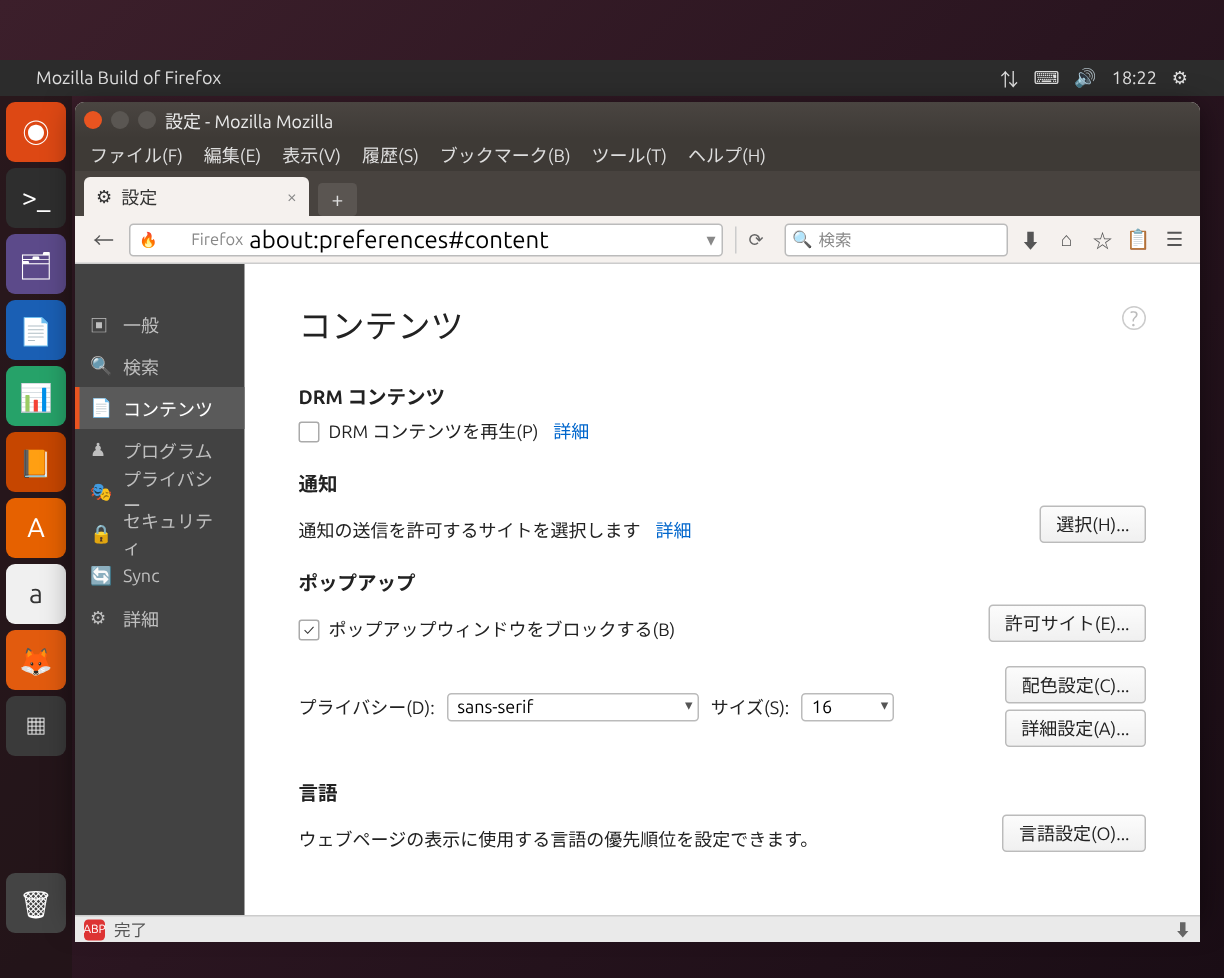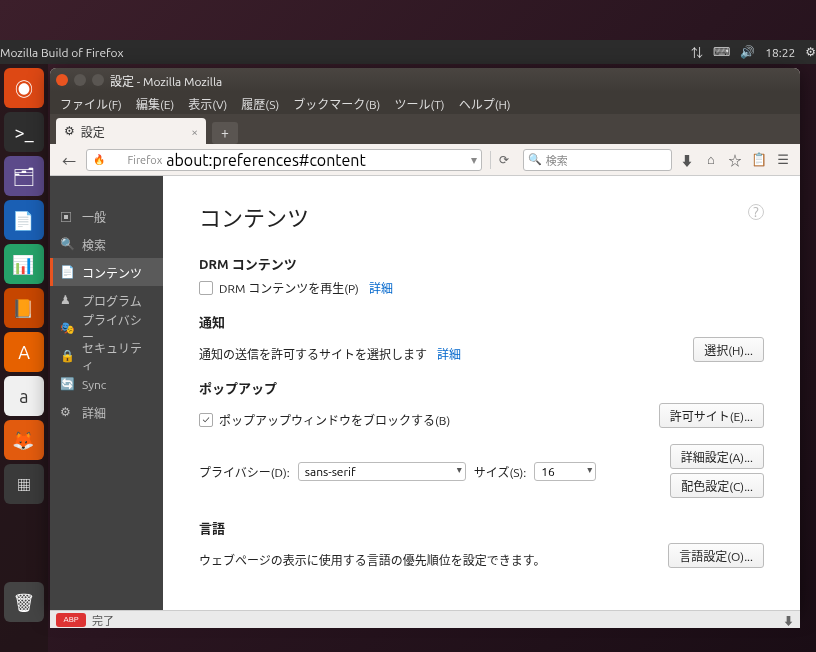--- a/index.html
+++ b/index.html
@@ -1,20 +1,20 @@
 <!DOCTYPE html>
 <html><head>
 <meta charset="utf-8">
 <style>
 * { margin: 0; padding: 0; box-sizing: border-box; font-family: "Ubuntu", "Noto Sans CJK JP", sans-serif; }
 body { background: #000; width: 816px; height: 652px; overflow: hidden; position: relative; }
 
 .desktop { position: absolute; top: 0; left: 0; right: 0; bottom: 0; background: linear-gradient(135deg, #3c1f2b 0%, #2a1520 50%, #1a0d15 100%); }
 
-.panel { position: absolute; top: 40px; left: 0; right: 0; height: 24px; background: #2c2c2c; color: #dfdfdf; font-size: 12px; display: flex; align-items: center; padding: 0 0; }
+.panel { position: absolute; top: 40px; left: 0; right: 0; height: 24px; background: #2c2c2c; color: #dfdfdf; font-size: 12px; display: flex; align-items: center; padding: 0 24px; }
 .panel .title { flex: 1; }
 .panel .icons { display: flex; gap: 10px; align-items: center; }
 .panel .iconspan { font-size: 12px; }
 
 .launcher { position: absolute; top: 64px; left: 0; width: 48px; bottom: 0; background: rgba(30,20,20,0.6); display: flex; flex-direction: column; gap: 4px; padding-top: 4px; align-items: center; }
 .launcher .item { width: 40px; height: 40px; border-radius: 6px; display: flex; align-items: center; justify-content: center; font-size: 18px; color: #fff; }
 .launcher .item.dash { background: #dd4814; }
 .launcher .item.term { background: #2e2e2e; }
 .launcher .item.files { background: #5c4a8a; }
 .launcher .item.writer { background: #1a5fb4; color:#fff; }
@@ -68,21 +68,21 @@
 .link { color: #0066cc; margin-left: 10px; cursor:pointer; }
 .btn { border: 1px solid #bbb; background: linear-gradient(#fcfcfc,#f0f0f0); border-radius: 3px; padding: 3px 10px; font-size: 12px; margin-left: auto; min-width: 70px; text-align:center;}
 select.sel { border:1px solid #bbb; border-radius:3px; padding:2px 18px 2px 6px; font-size:12px; background:#fff; appearance:none; position:relative;}
 .selwrap { position:relative; display:inline-block; }
 .selwrap::after { content:"▾"; position:absolute; right:4px; top:2px; font-size:10px; color:#555; pointer-events:none;}
 .fontrow { display:flex; align-items:center; gap:8px; font-size:12px; margin-bottom:4px;}
 .fontsel { width: 168px; }
 .sizesel { width: 62px; }
 .rightcol { display:flex; flex-direction:column; gap:4px; margin-left:auto; align-items:flex-end;}
 .bottombar { position:absolute; left:50px; right:16px; bottom:42px; height:18px; background: #eaeaea; border-top:1px solid #ccc; display:flex; align-items:center; padding:0 6px; font-size:11px; color:#555; gap:6px; transform: translateY(18px);}
-.bottombar .abp { width:30px; height:14px; background:#d33; border-radius:3px; color:#fff; font-size:8px; display:flex;align-items:center;justify-content:center;}
+.bottombar .abp { width:14px; height:14px; background:#d33; border-radius:3px; color:#fff; font-size:8px; display:flex;align-items:center;justify-content:center;}
 .bottombar .dl { margin-left:auto; color:#666;}
 </style>
 </head>
 <body>
 
 <div class="desktop"></div>
 
 <div class="panel">
   <span class="title">Mozilla Build of Firefox</span>
   <span class="icons">
@@ -222,22 +222,22 @@
         </div>
       </div>
 
       <div class="section">
         <div class="fontrow">
           <span>プライバシー(D):</span>
           <span class="selwrap"><select class="sel fontsel"><option>sans-serif</option></select></span>
           <span>サイズ(S):</span>
           <span class="selwrap"><select class="sel sizesel"><option>16</option></select></span>
           <div class="rightcol">
+            <span class="btn">配色設定(C)...</span>
             <span class="btn">詳細設定(A)...</span>
-            <span class="btn">配色設定(C)...</span>
           </div>
         </div>
       </div>
 
       <div class="section" style="margin-top:20px;">
         <h2>言語</h2>
         <div class="row">
           <span>ウェブページの表示に使用する言語の優先順位を設定できます。</span>
           <span class="btn">言語設定(O)...</span>
         </div>

